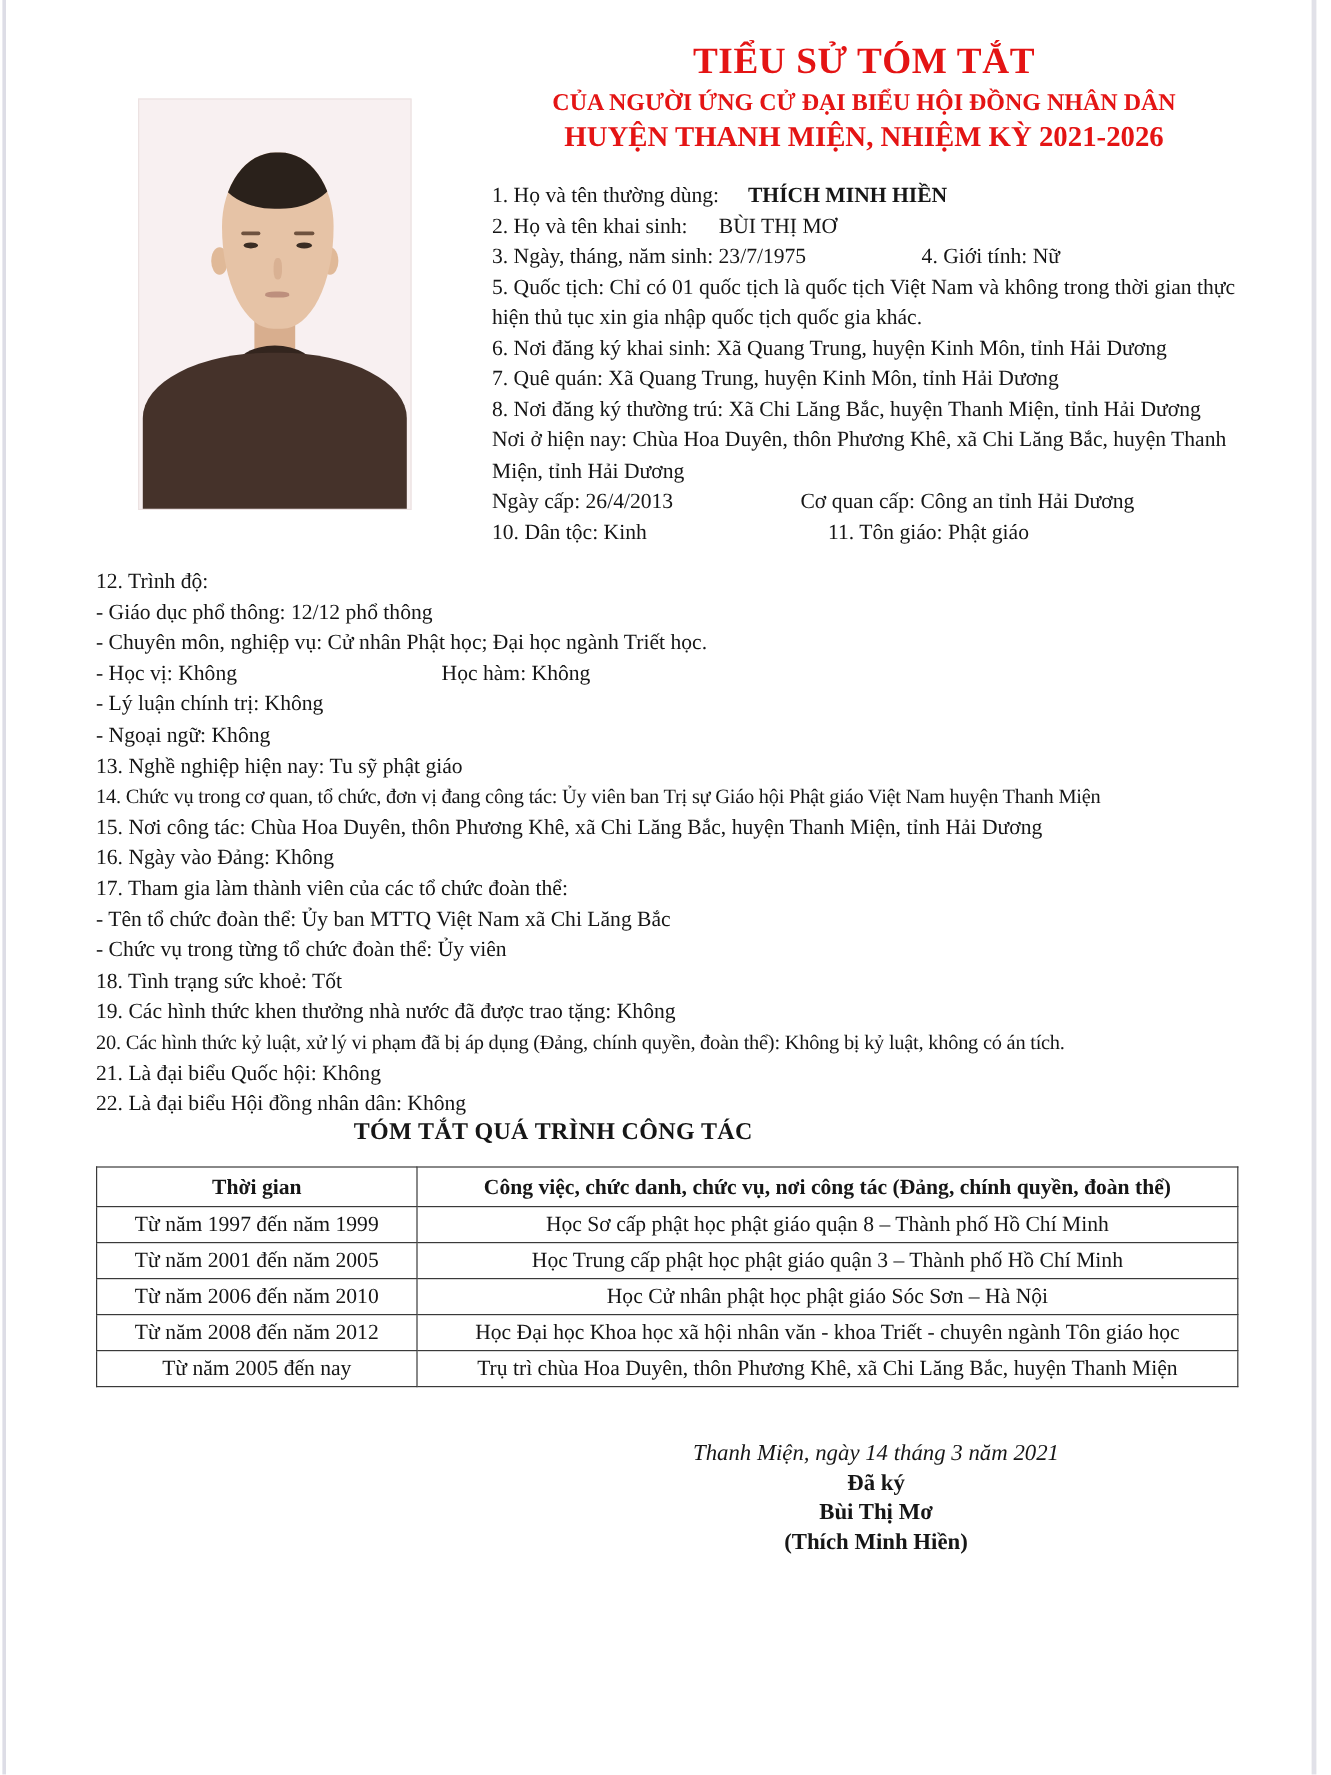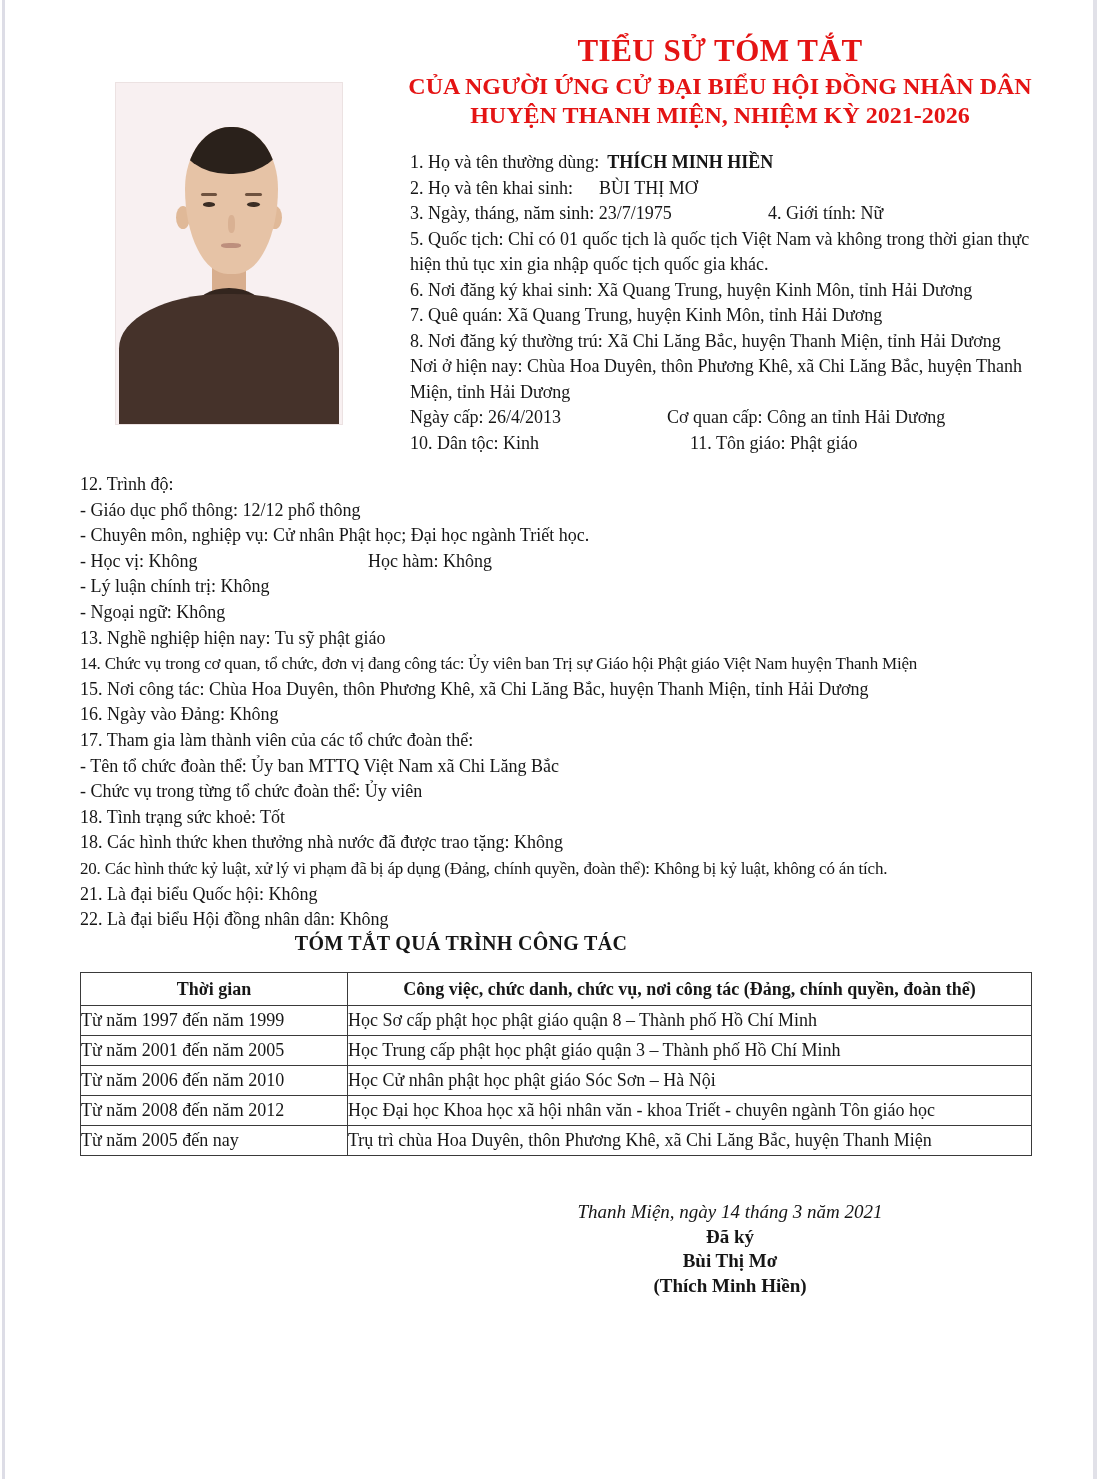--- a/index.html
+++ b/index.html
@@ -10,21 +10,21 @@
     font-family:"Liberation Serif","DejaVu Serif",serif;
     color:#161616;
     overflow:hidden;
   }
   .edge-left{position:absolute;left:2px;top:0;width:3px;height:1479px;background:#cfcfdb;opacity:.7;}
   .edge-right{position:absolute;left:1093px;top:0;width:4px;height:1479px;background:#d9d9e2;opacity:.8;}
 
   
   .title-block{position:absolute;left:380px;top:30px;width:680px;text-align:center;color:#e41414;font-weight:bold;}
   .title-l1{font-size:31px;line-height:42px;letter-spacing:.5px;}
-  .title-l2{font-size:24px;line-height:29px;}
+  .title-l2{font-size:20px;line-height:29px;}
   .title-l3{font-size:24px;line-height:29px;}
 
   
   .photo{position:absolute;left:115px;top:82px;width:228px;height:343px;background:#f8f0f1;border:1px solid #ece2e2;box-sizing:border-box;}
   .photo .neck{position:absolute;left:42.5%;top:48%;width:15%;height:18%;background:#d8ae8e;border-radius:6px;}
   .photo .robe{position:absolute;left:1.5%;right:1.5%;bottom:0;height:38%;background:#45322a;border-radius:48% 48% 0 0 / 42% 42% 0 0;}
   .photo .collar{position:absolute;left:35%;bottom:28%;width:30%;height:12%;background:#33251e;border-radius:50%;}
   .photo .head{position:absolute;left:30.5%;top:13%;width:41%;height:43%;background:#e6c3a6;border-radius:48% 48% 46% 46% / 42% 42% 58% 58%;overflow:hidden;}
   .photo .hair{position:absolute;left:-6%;right:-6%;top:-8%;height:40%;background:#2a211b;border-radius:0 0 48% 48% / 0 0 62% 62%;}
   .photo .brow{position:absolute;top:45%;width:18%;height:3px;background:#6e523f;border-radius:2px;}
@@ -33,39 +33,39 @@
   .photo .eye.l{left:19%;} .photo .eye.r{right:19%;}
   .photo .nose{position:absolute;left:46%;top:60%;width:8%;height:12%;background:#d9b193;border-radius:40%;}
   .photo .mouth{position:absolute;left:39%;top:79%;width:22%;height:5px;background:#bd8f7d;border-radius:40%;}
   .photo .ear{position:absolute;top:36%;width:14px;height:23px;background:#e0b998;border-radius:50%;}
   .photo .ear.l{left:26.5%;} .photo .ear.r{right:26.5%;}
 
   
   .personal{position:absolute;left:410px;top:150px;width:650px;font-size:18px;}
   .pline{position:relative;line-height:25.5px;white-space:nowrap;}
   .pline.wrap{white-space:normal;}
-  .pline .b{font-weight:bold;margin-left:8px;}
+  .pline .b{font-weight:bold;margin-left:24px;}
   .pline .gap{margin-left:26px;}
   .at358{position:absolute;left:358px;}
   .at245{position:absolute;left:245px;margin-left:12px;}
   .at280{position:absolute;left:280px;}
 
   
   .details{position:absolute;left:80px;top:472px;width:960px;font-size:18px;}
   .dline{position:relative;line-height:25.6px;height:25.6px;white-space:nowrap;}
   .dline.long{font-size:17px;letter-spacing:-0.2px;}
   .at288{position:absolute;left:288px;}
 
   
   .work-title{position:absolute;left:0;top:932px;width:922px;text-align:center;font-weight:bold;font-size:20px;letter-spacing:.3px;}
   table.work{position:absolute;left:80px;top:972px;width:952px;border-collapse:collapse;font-size:18px;table-layout:fixed;}
   table.work th,table.work td{border:1.6px solid #3a3a3a;padding:2px 0;height:25px;vertical-align:middle;}
   table.work th{font-weight:bold;text-align:center;height:28px;}
   table.work col.c1{width:267px;}
-  table.work td{text-align:left;white-space:nowrap;overflow:visible;}
+  table.work td{text-align:center;white-space:nowrap;overflow:visible;}
 
   
   .signature{position:absolute;left:450px;top:1160px;width:560px;text-align:center;font-size:19px;line-height:24.5px;}
   .sig-date{font-style:italic;margin-top:40px;}
   .sig-bold{font-weight:bold;}
 </style>
 </head>
 <body>
 
 <div class="page">
@@ -132,21 +132,21 @@
     <div class="dline">- Lý luận chính trị: Không</div>
     <div class="dline">- Ngoại ngữ: Không</div>
     <div class="dline">13. Nghề nghiệp hiện nay: Tu sỹ phật giáo</div>
     <div class="dline long">14. Chức vụ trong cơ quan, tổ chức, đơn vị đang công tác: Ủy viên ban Trị sự Giáo hội Phật giáo Việt Nam huyện Thanh Miện</div>
     <div class="dline">15. Nơi công tác: Chùa Hoa Duyên, thôn Phương Khê, xã Chi Lăng Bắc, huyện Thanh Miện, tỉnh Hải Dương</div>
     <div class="dline">16. Ngày vào Đảng: Không</div>
     <div class="dline">17. Tham gia làm thành viên của các tổ chức đoàn thể:</div>
     <div class="dline">- Tên tổ chức đoàn thể: Ủy ban MTTQ Việt Nam xã Chi Lăng Bắc</div>
     <div class="dline">- Chức vụ trong từng tổ chức đoàn thể: Ủy viên</div>
     <div class="dline">18. Tình trạng sức khoẻ: Tốt</div>
-    <div class="dline">18. Các hình thức khen thưởng nhà nước đã được trao tặng: Không</div>
+    <div class="dline">19. Các hình thức khen thưởng nhà nước đã được trao tặng: Không</div>
     <div class="dline long">20. Các hình thức kỷ luật, xử lý vi phạm đã bị áp dụng (Đảng, chính quyền, đoàn thể): Không bị kỷ luật, không có án tích.</div>
     <div class="dline">21. Là đại biểu Quốc hội: Không</div>
     <div class="dline">22. Là đại biểu Hội đồng nhân dân: Không</div>
   </div>
 
   <div class="work-title">TÓM TẮT QUÁ TRÌNH CÔNG TÁC</div>
 
   <table class="work">
     <colgroup>
         <col class="c1">

